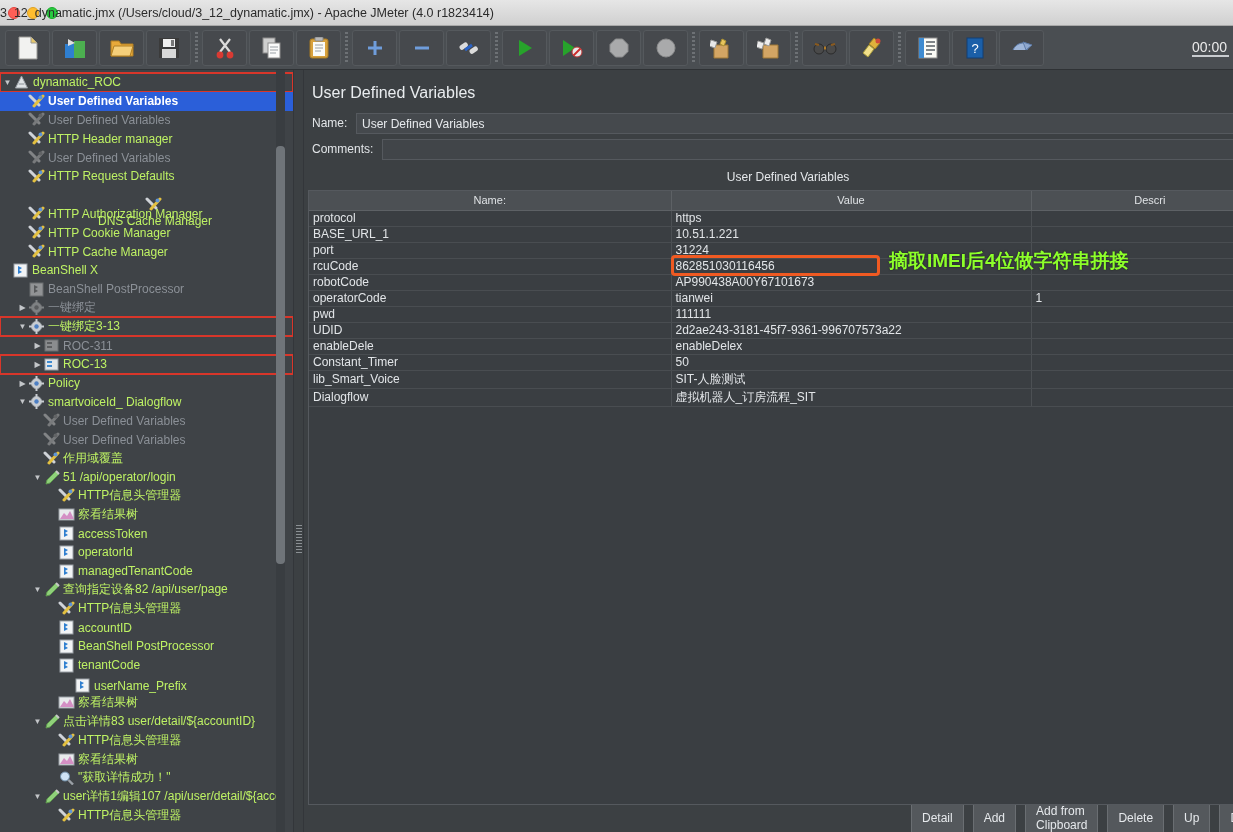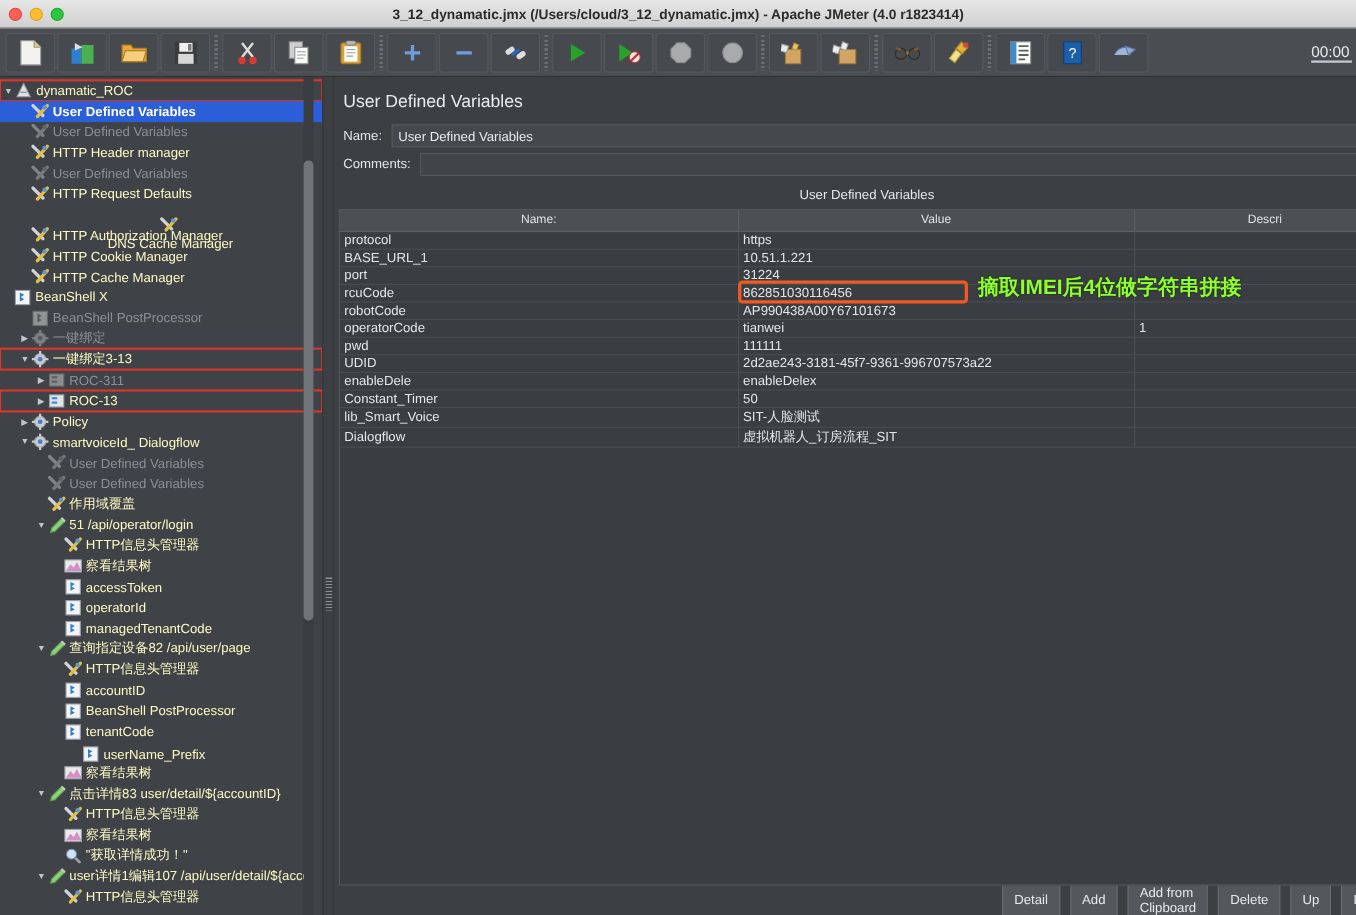--- a/index.html
+++ b/index.html
@@ -12,22 +12,22 @@
     background:linear-gradient(to bottom,#e6e6e6,#d0d0d0);
     border-bottom:1px solid #a8a8a8;
     display:flex; align-items:center; position:relative;
   }
   .lights{ display:flex; gap:7px; padding-left:8px; }
   .light{ width:12px; height:12px; border-radius:50%; }
   .l-red{ background:#ff5f57; border:1px solid #e0443e;}
   .l-yellow{ background:#ffbd2e; border:1px solid #dea123;}
   .l-green{ background:#28c940; border:1px solid #1aab29;}
   .title-text{
-    position:absolute; left:0; right:0; text-align:center;
-    color:#2b2b2b; font-size:12.5px; font-weight:bold; pointer-events:none;
+    position:absolute; left:0; right:0; 
+    color:#2b2b2b; font-size:12.5px; font-weight:normal; pointer-events:none;
   }
 
   
   .toolbar{
     height:44px; width:100%; background:#4a4e52;
     border-bottom:1px solid #2f3235;
     display:flex; align-items:center; padding:0 4px; gap:0px;
   }
   .tb-btn{
     width:45px; height:36px; margin:0 1px;
@@ -55,21 +55,21 @@
   .tree{ padding-top:3px; }
   .node{
     height:18.8px; display:flex; align-items:center;
     white-space:nowrap; font-size:12px; position:relative;
   }
   .node .twist{
     width:11px; text-align:center; font-size:8px; color:#c3c6c9; flex:0 0 11px;
   }
   .node .twist.empty{ visibility:hidden; }
   .ico{ width:17px; height:15px; flex:0 0 17px; margin-right:3px; position:relative; }
-  .lbl{ color:#fef9c3; }
+  .lbl{ color:#bef264; }
   .dim .lbl{ color:#8b9097; }
   .dim .ico{ opacity:.45; filter:grayscale(1); }
   .sel{ background:#2b5fd9; }
   .sel .lbl{ color:#ffffff; font-weight:bold; }
   .redbox{ outline:2px solid #d8362a; outline-offset:-1px; }
 
   .scrolltrack{
     position:absolute; right:8px; top:0; width:9px; height:100%;
     background:#393d41;
   }

